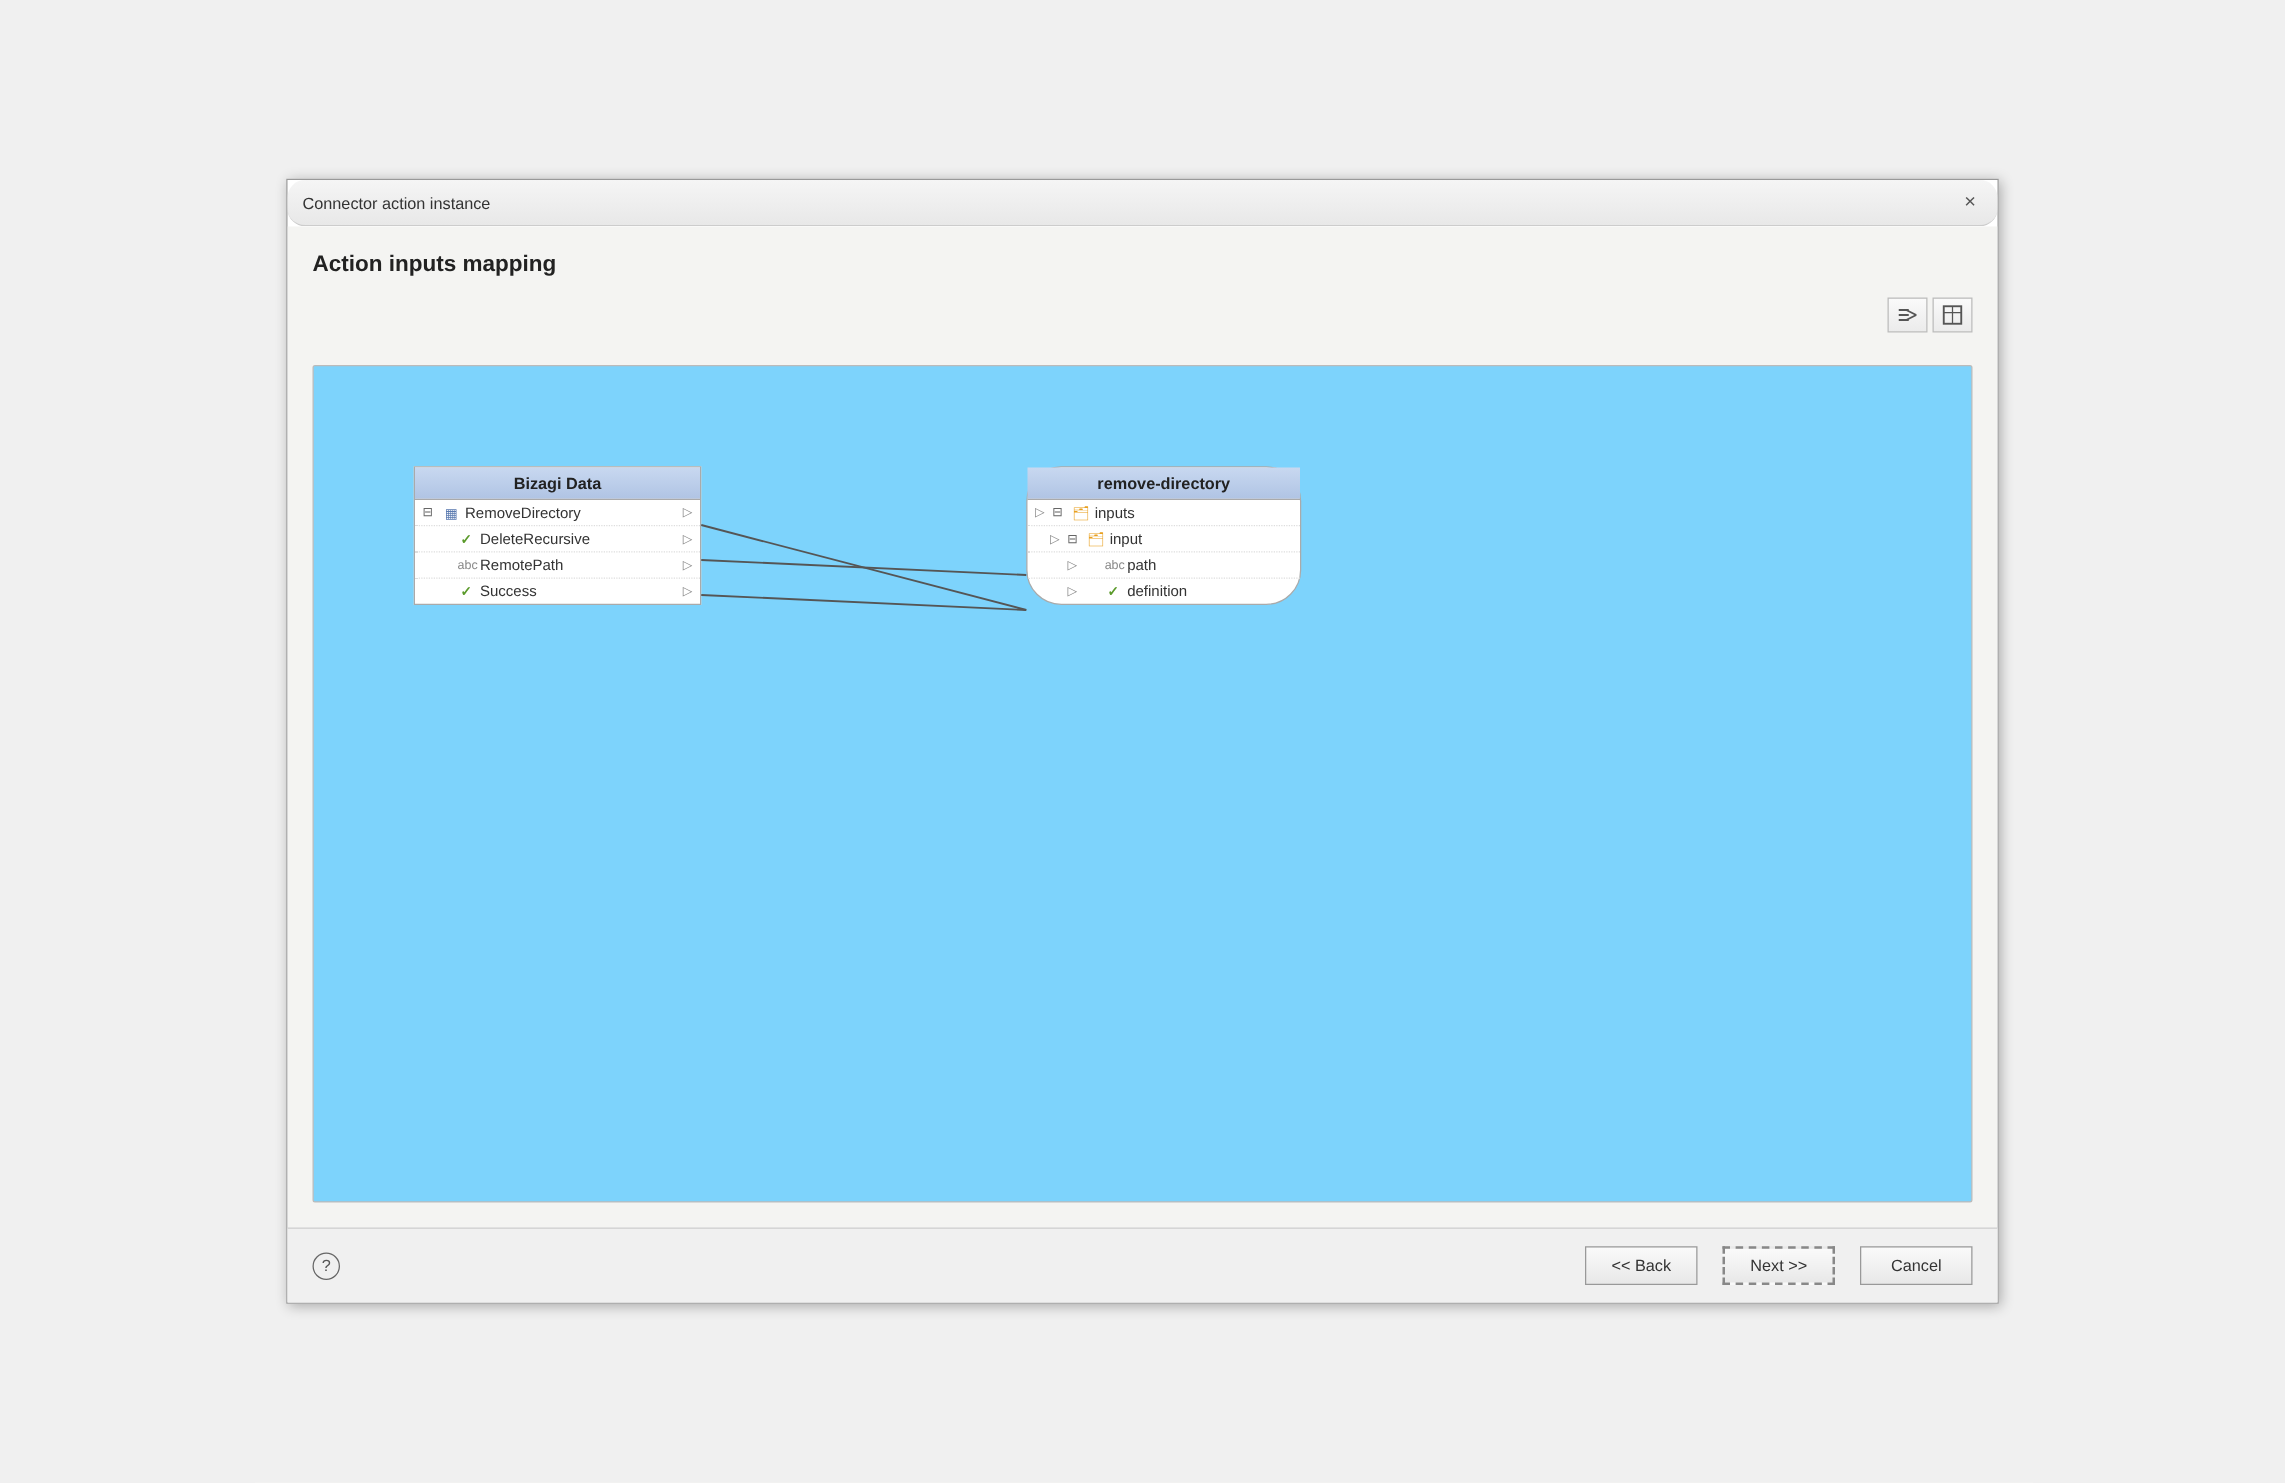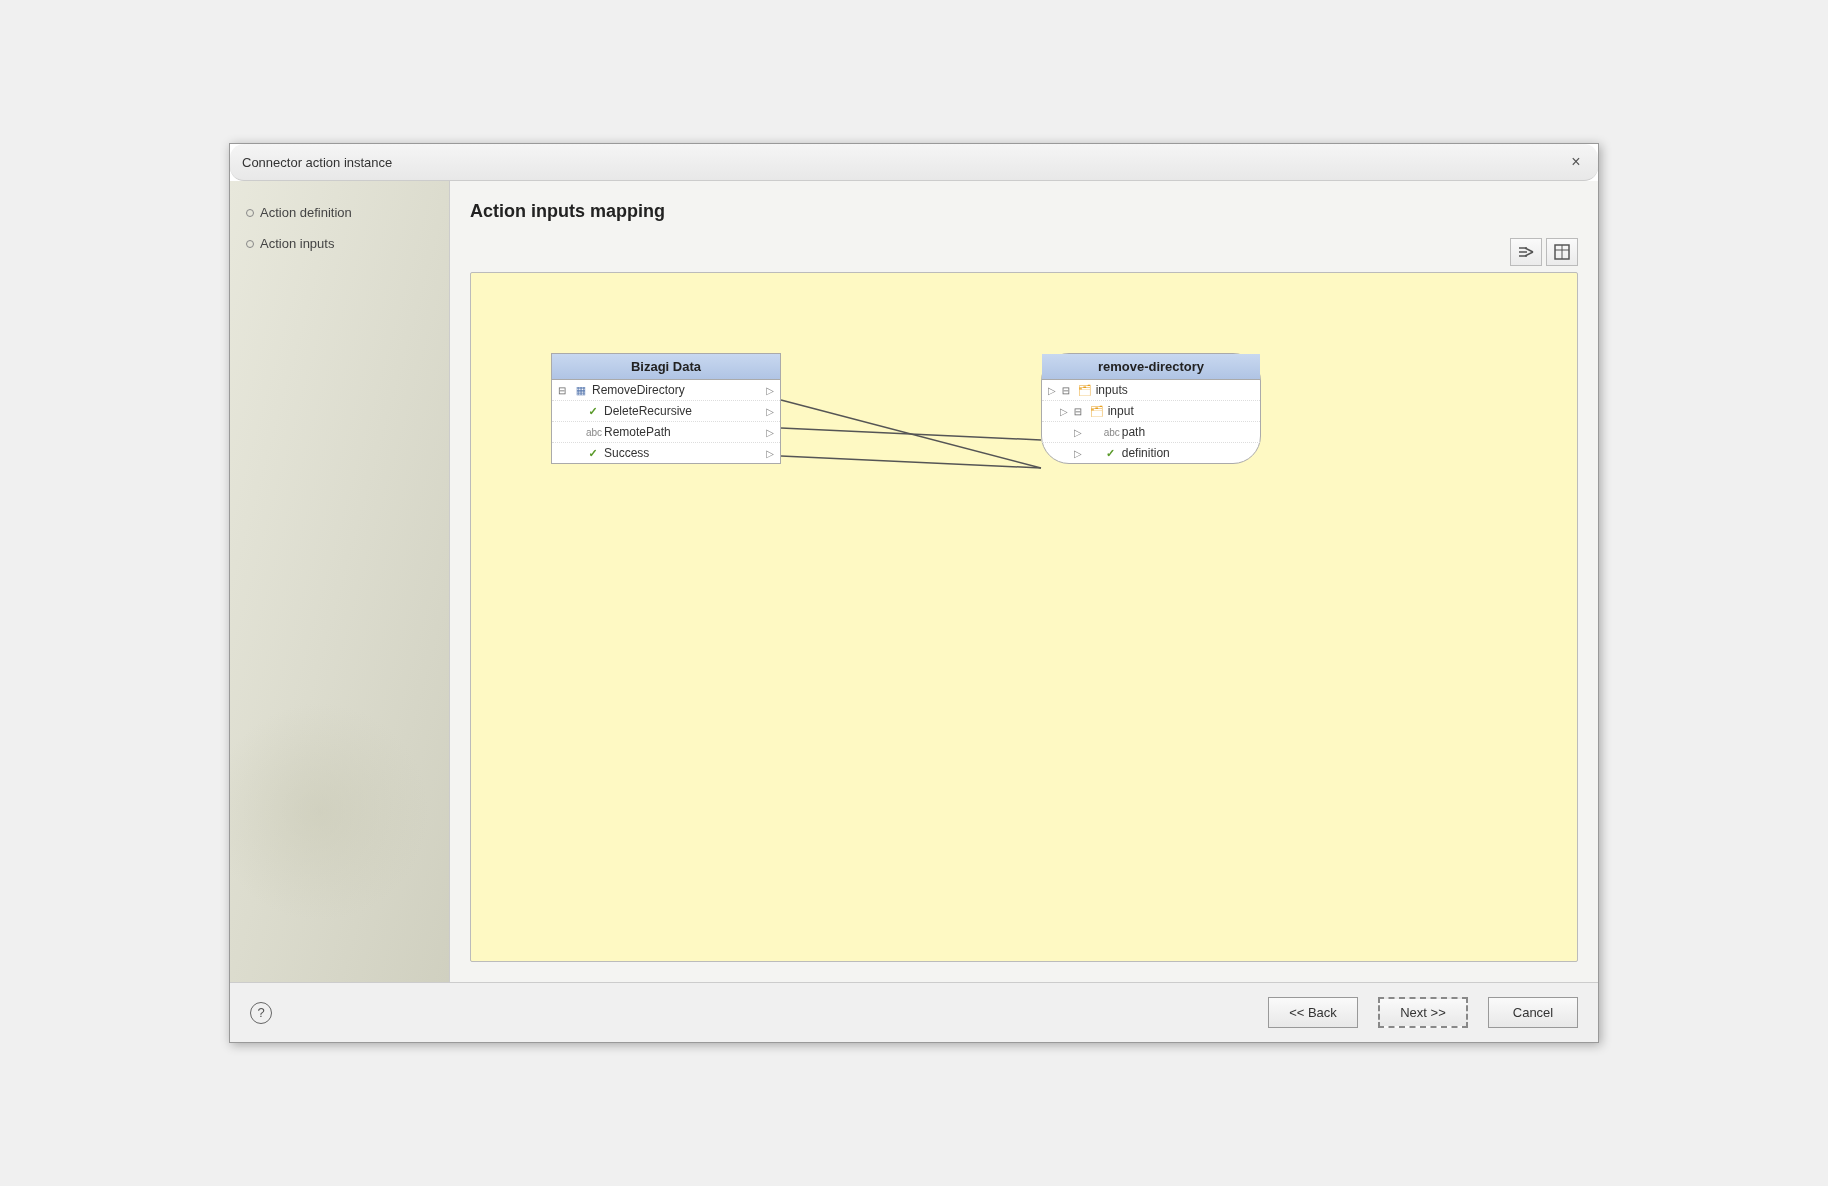--- a/index.html
+++ b/index.html
@@ -114,24 +114,25 @@
       cursor: pointer;
       display: flex;
       align-items: center;
       justify-content: center;
       font-size: 14px;
       color: #555;
     }
     .mapping-canvas {
       flex: 1;
       border: 1px solid #bbb;
-      background: #fef9c3;
+      background: #7dd3fc;
       border-radius: 2px;
       position: relative;
       overflow: hidden;
+      margin-top: 20px;
     }
     .mapping-inner {
       position: relative;
       width: 100%;
       height: 100%;
     }
     
     .node-box {
       position: absolute;
       border: 1px solid #aaa;
@@ -243,30 +244,20 @@
 
 <div class="dialog">
 
   <div class="title-bar">
     <span class="title-bar-text">Connector action instance</span>
     <button class="close-btn">×</button>
   </div>
 
   <div class="content-area">
 
-    <div class="sidebar">
-      <div class="sidebar-item">
-        <span class="bullet"></span>
-        <span>Action definition</span>
-      </div>
-      <div class="sidebar-item" style="margin-top:8px;">
-        <span class="bullet"></span>
-        <span>Action inputs</span>
-      </div>
-    </div>
 
     <div class="main-panel">
       <div class="main-title">Action inputs mapping</div>
 
       <div class="toolbar-row">
         <button class="toolbar-btn" title="Mapping view">
           <svg width="18" height="18" viewBox="0 0 18 18">
             <line x1="2" y1="5" x2="10" y2="5" stroke="#555" stroke-width="1.5"></line>
             <line x1="2" y1="9" x2="10" y2="9" stroke="#555" stroke-width="1.5"></line>
             <line x1="2" y1="13" x2="10" y2="13" stroke="#555" stroke-width="1.5"></line>

